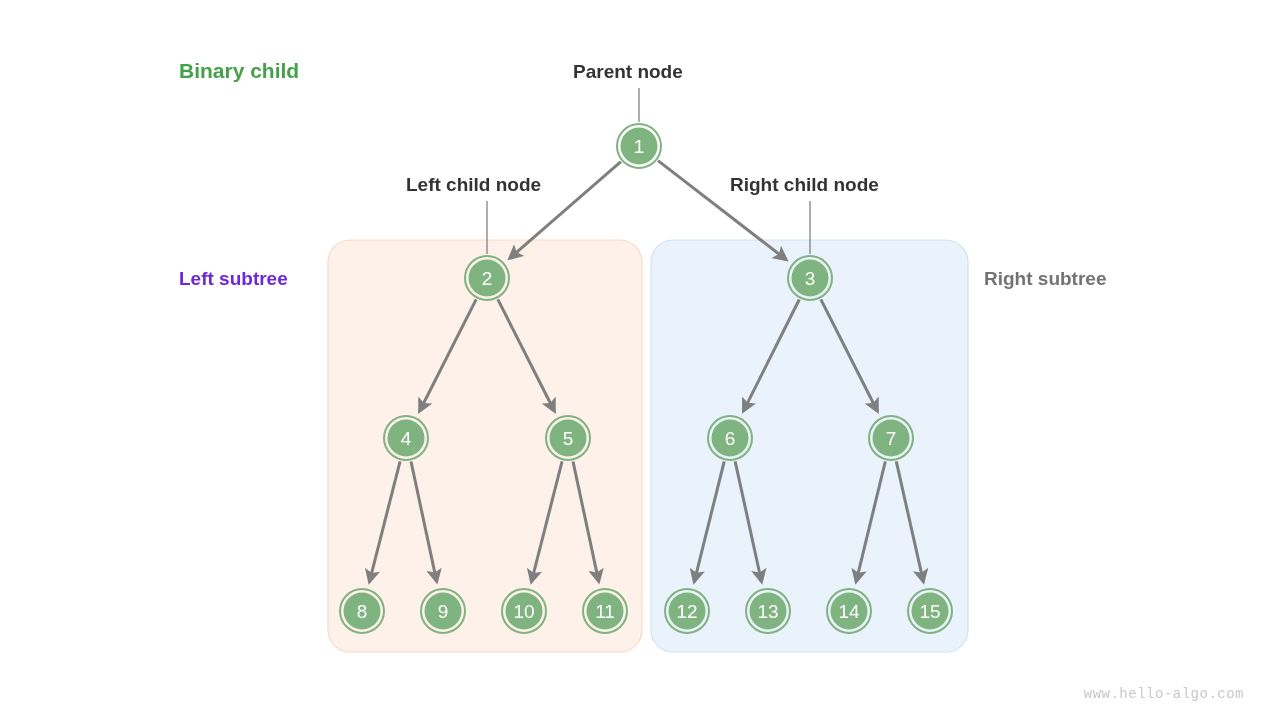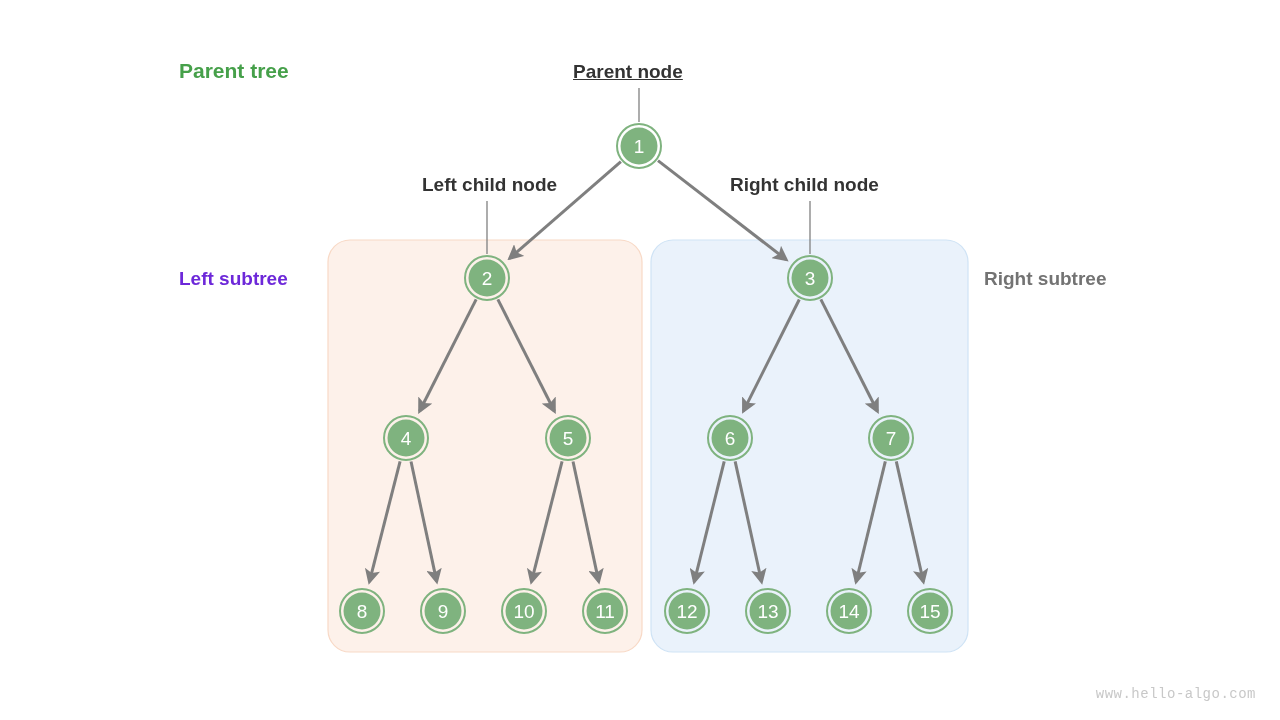--- a/index.html
+++ b/index.html
@@ -48,21 +48,21 @@
   }
   .node-text {
     font-size: 19px;
     fill: #ffffff;
     font-family: "Liberation Sans", sans-serif;
     text-anchor: middle;
     dominant-baseline: central;
   }
   .watermark {
     position: absolute;
-    right: 24px;
+    right: 36px;
     bottom: 18px;
     font-family: "Liberation Mono", monospace;
     font-size: 14px;
     color: #c8c8c8;
     letter-spacing: 0.5px;
   }
 </style>
 </head>
 <body>
 
@@ -171,25 +171,25 @@
           <text x="849" y="611.5" class="node-text">14</text>
         </g>
         <g>
           <circle cx="930" cy="611" r="22" fill="none" stroke="#7fb37f" stroke-width="2"></circle>
           <circle cx="930" cy="611" r="18.5" fill="#7fb37f" stroke="none"></circle>
           <text x="930" y="611.5" class="node-text">15</text>
         </g>
       </g>
   </svg>
 
-  <div class="label label-title" style="left:179px; top:60px;">Parent tree</div>
+  <div class="label label-title" style="left:179px; top:60px;">Binary child</div>
 
-  <div class="label label-anno" style="left:573px; top:62px;text-decoration:underline;">Parent node</div>
+  <div class="label label-anno" style="left:573px; top:62px;">Parent node</div>
 
-  <div class="label label-anno" style="left:406px; top:175px;margin-left:16px;">Left child node</div>
+  <div class="label label-anno" style="left:406px; top:175px;">Left child node</div>
 
   <div class="label label-anno" style="left:722px; top:175px;margin-left:8px;">Right child node</div>
 
   <div class="label label-subtree-left" style="left:179px; top:269px;">Left subtree</div>
 
   <div class="label label-subtree-right" style="left:984px; top:269px;">Right subtree</div>
 
   <div class="watermark">www.hello-algo.com</div>
 
 </div>

